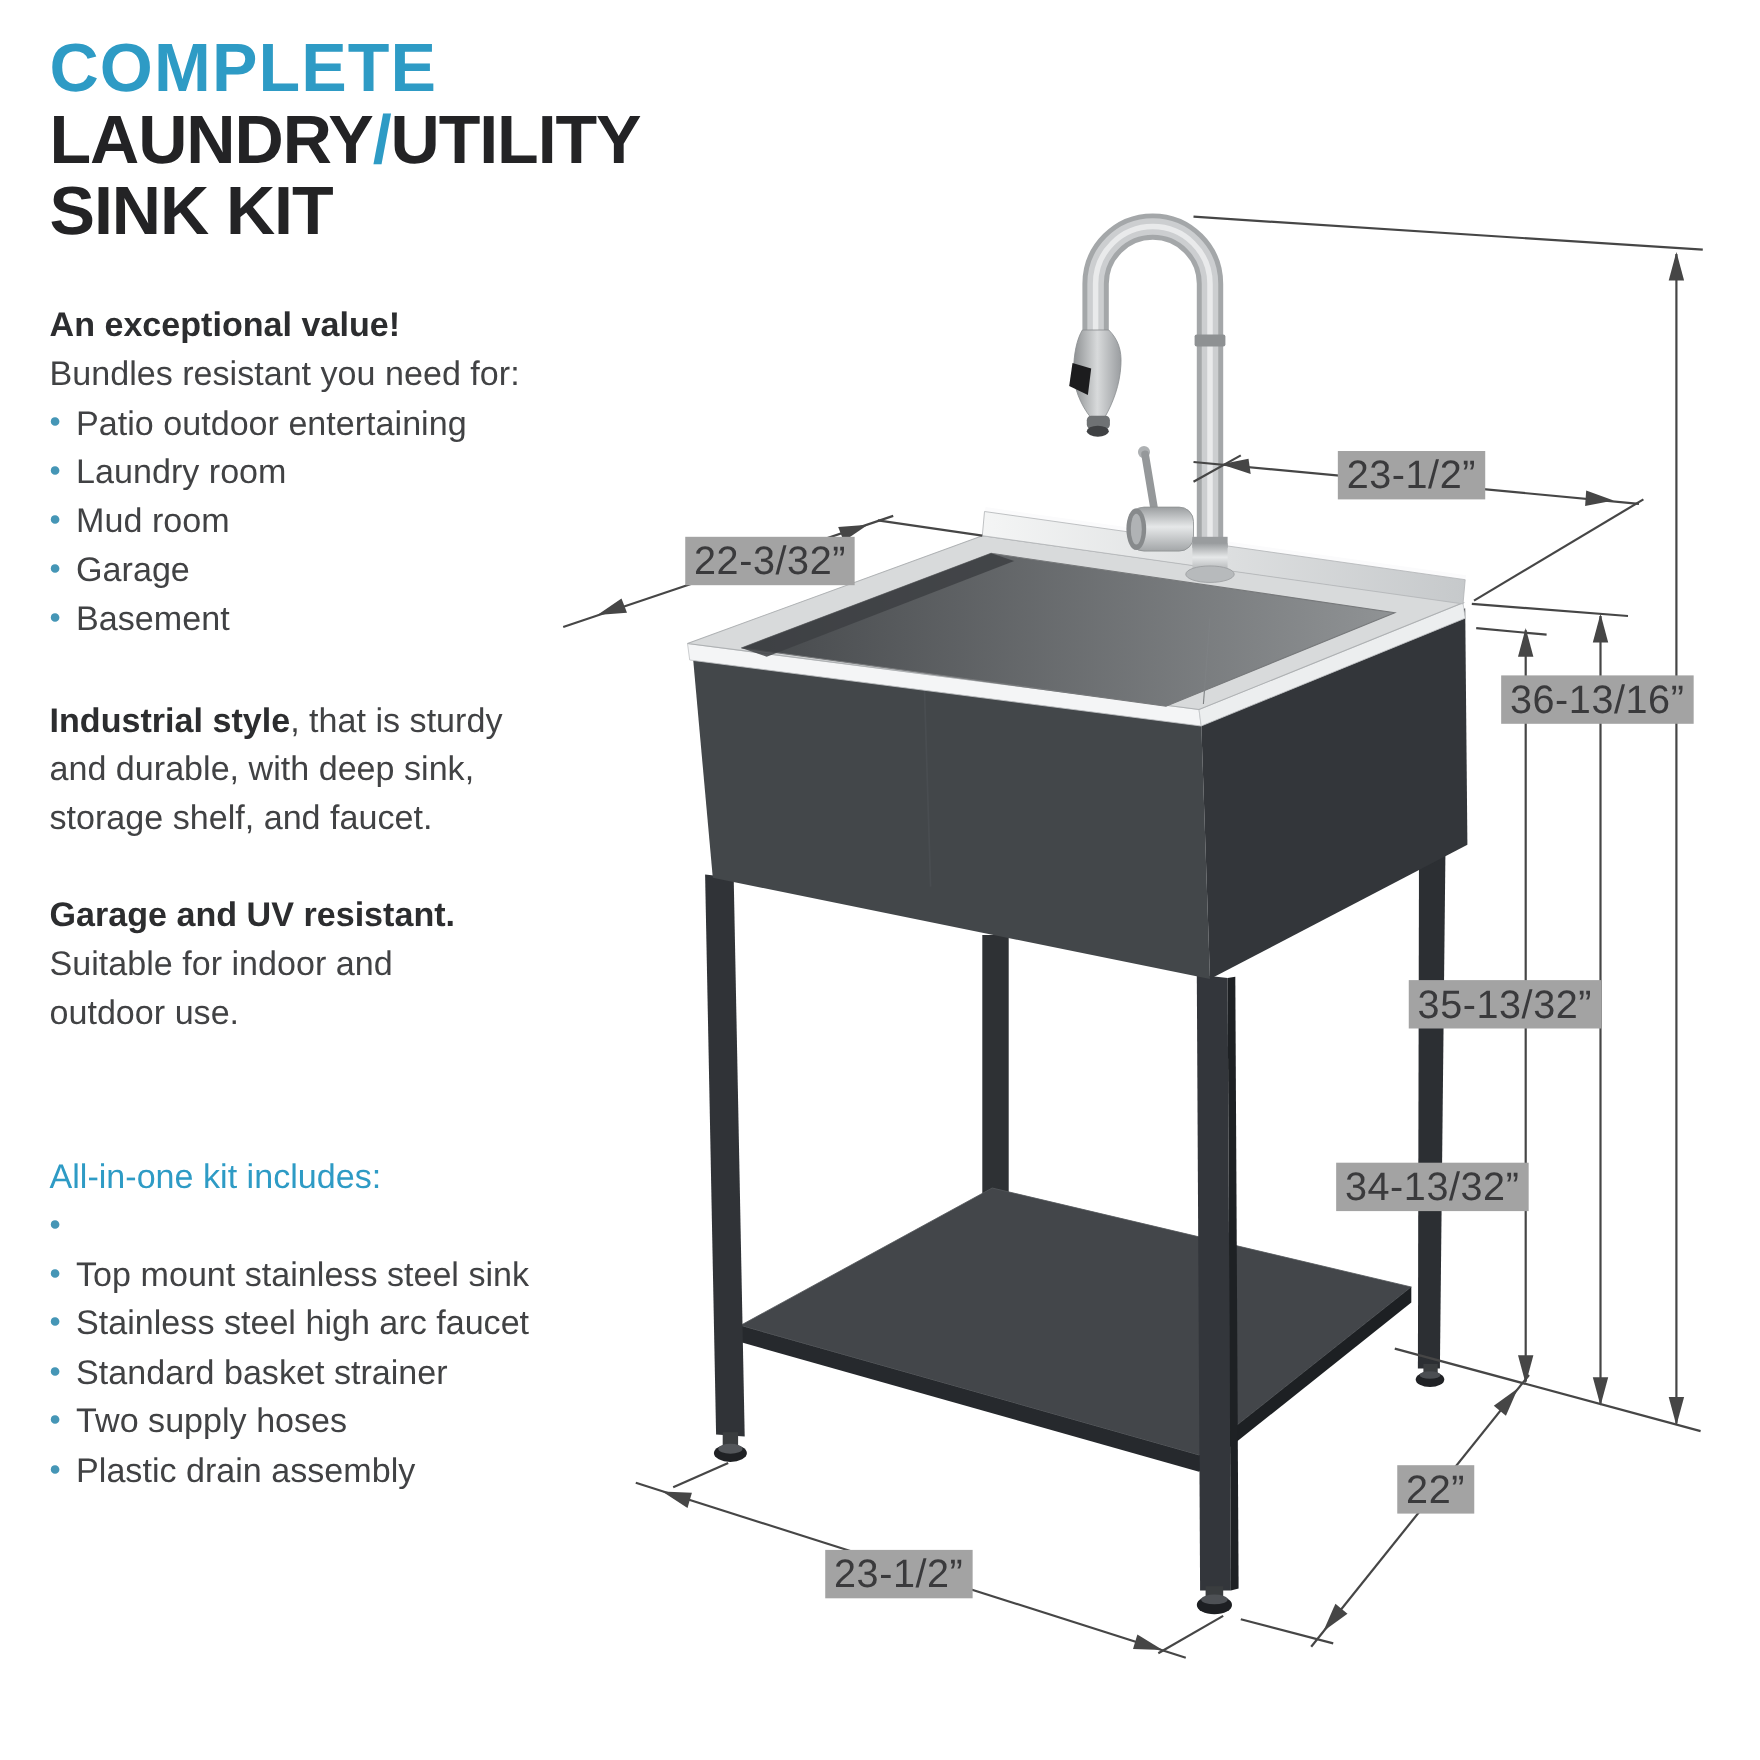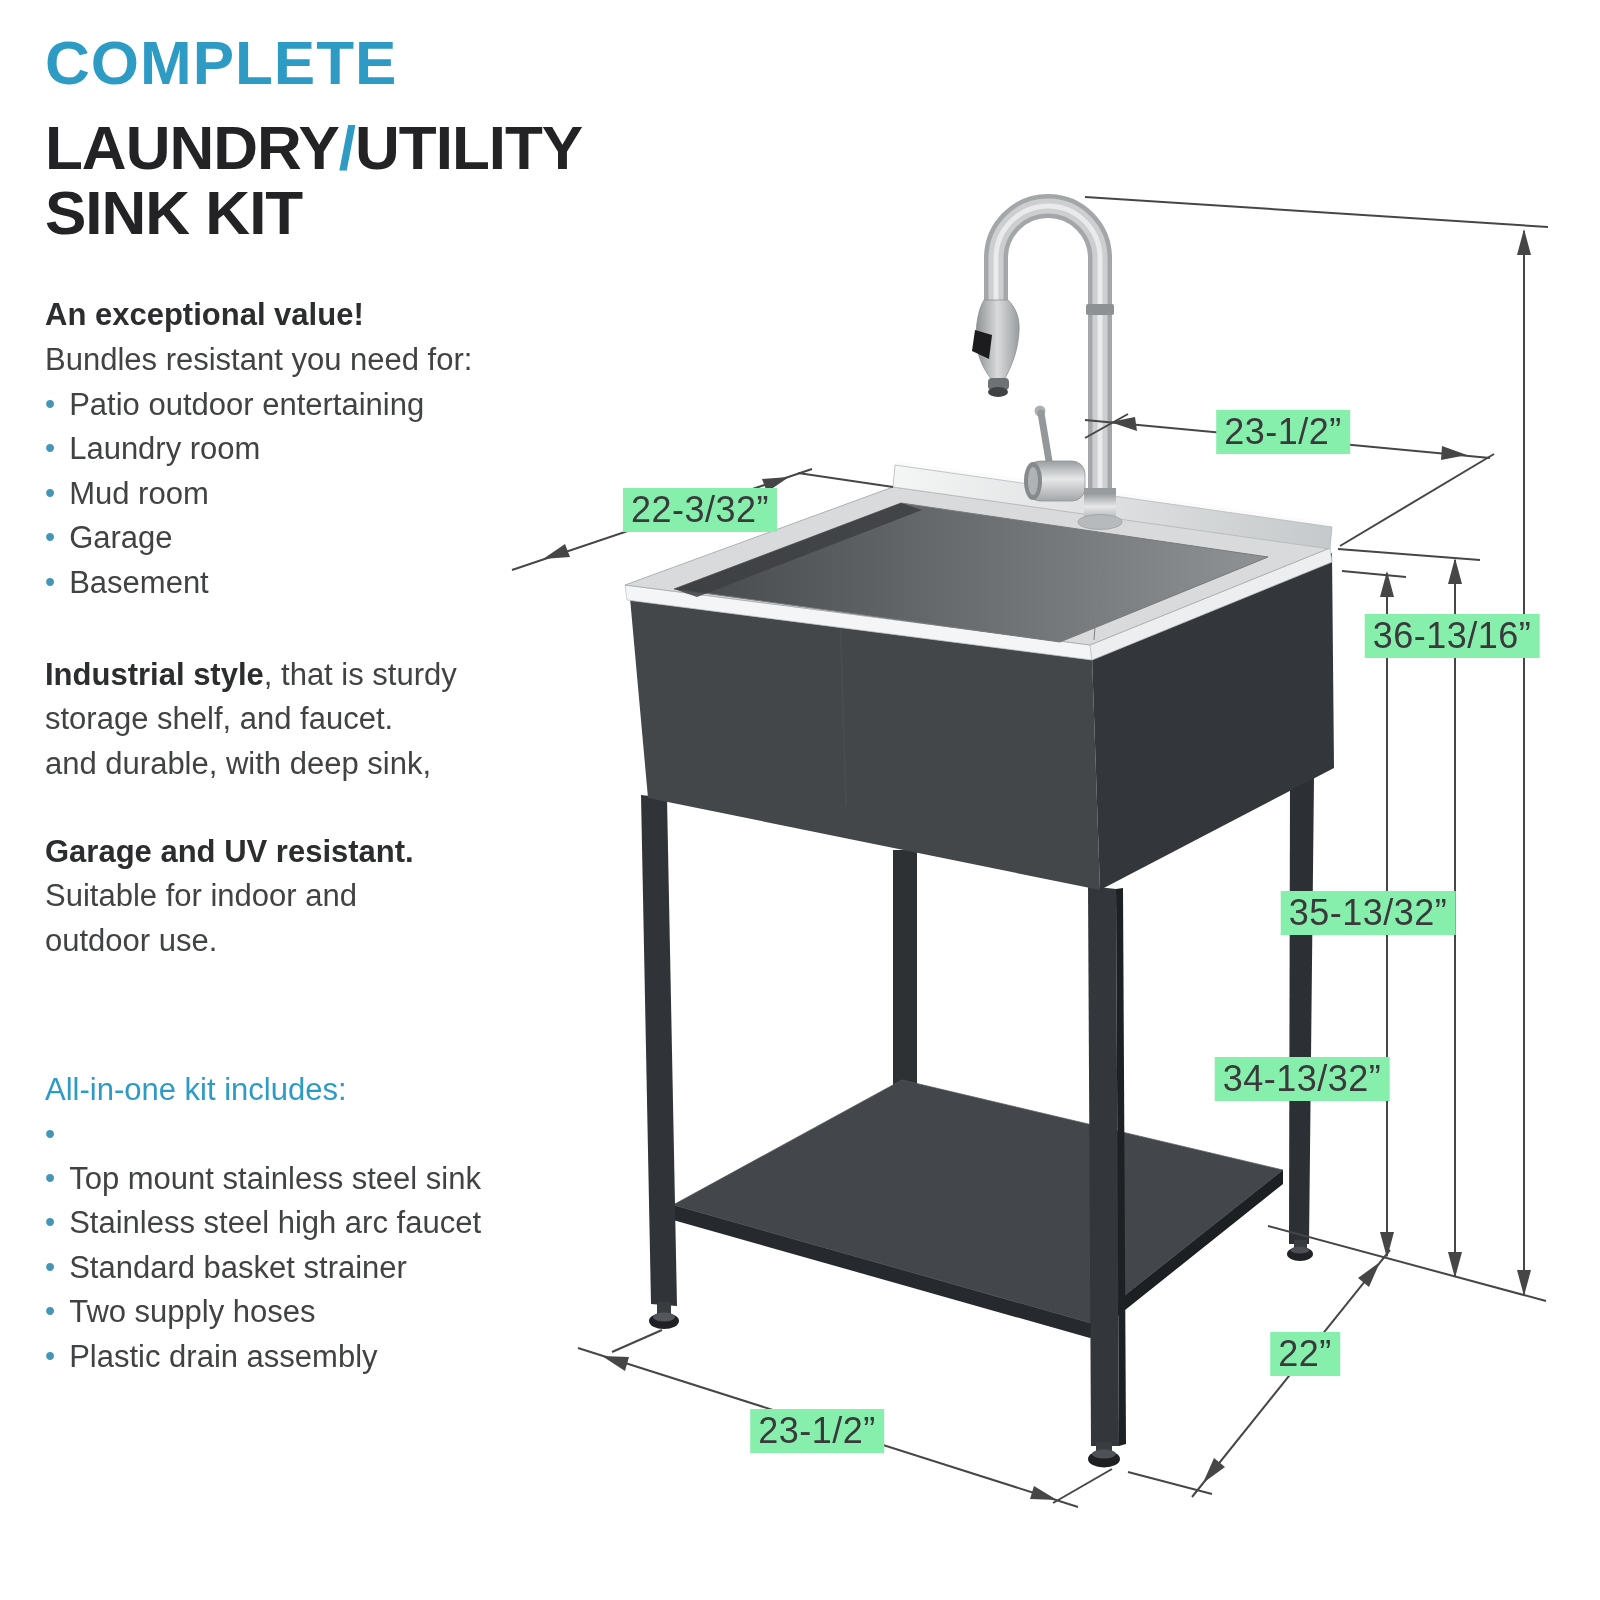--- a/index.html
+++ b/index.html
@@ -4,35 +4,35 @@
 <style>
   html,body{margin:0;padding:0;background:#fff;}
   .canvas{
     position:relative;width:1600px;height:1600px;background:#ffffff;
     font-family:"Liberation Sans", sans-serif;overflow:hidden;
     --accent:#2e9bc5;--ink:#232325;--body:#414244;
   }
   .diagram-svg{position:absolute;left:0;top:0;width:1600px;height:1600px;}
   .copy{position:absolute;left:45px;top:30px;width:560px;}
   .title1{font-size:62px;font-weight:bold;color:var(--accent);letter-spacing:1px;line-height:1.05;}
-  .title2{font-size:62px;font-weight:bold;color:var(--ink);letter-spacing:-1px;line-height:1.05;margin-top:20px;}
+  .title2{font-size:62px;font-weight:bold;color:var(--ink);letter-spacing:-1px;line-height:1.05;}
   .title2 .slash{color:var(--accent);}
   .sec-head{font-size:31px;font-weight:bold;color:#2c2d2f;line-height:1.44;}
   .body-line{font-size:31px;color:var(--body);line-height:1.44;}
   .blue-head{font-size:31px;font-weight:normal;color:var(--accent);line-height:1.44;}
   .bullets{margin:0;}
   .bullet-item{display:flex;align-items:flex-start;font-size:31px;color:var(--body);line-height:1.44;}
   .bullet-item .dot{color:#4596b6;margin-right:14px;font-size:29px;line-height:1.5;}
   .mt-value{margin-top:48px;}
   .mt-industrial{margin-top:47px;}
   .mt-water{margin-top:43px;}
   .mt-kit{margin-top:105px;}
   .dim-label{
     position:absolute;transform:translate(-50%,-50%);
-    background:#86efac;padding:1px 8px;white-space:nowrap;
+    background:#a3a3a3;padding:1px 8px;white-space:nowrap;
     font-size:36px;color:#3a3a3c;letter-spacing:0.5px;
   }
 </style>
 </head>
 <body>
 
 <div class="canvas">
 
   <svg class="diagram-svg" viewBox="0 0 1600 1600">
     <defs>
@@ -207,22 +207,22 @@
           </div>
         <div class="bullet-item">
             <span class="dot">•</span>
             <span>Basement</span>
           </div>
       </div>
     </div>
 
     <div class="mt-industrial">
       <div class="body-line"><span class="sec-head">Industrial style</span><span>, that is sturdy</span></div>
+      <div class="body-line">and durable, with deep sink,</div>
       <div class="body-line">storage shelf, and faucet.</div>
-      <div class="body-line">and durable, with deep sink,</div>
     </div>
 
     <div class="mt-water">
       <div class="sec-head">Garage and UV resistant.</div>
       <div class="body-line">Suitable for indoor and</div>
       <div class="body-line">outdoor use.</div>
     </div>
 
     <div class="mt-kit">
       <div class="blue-head">All-in-one kit includes:</div>

